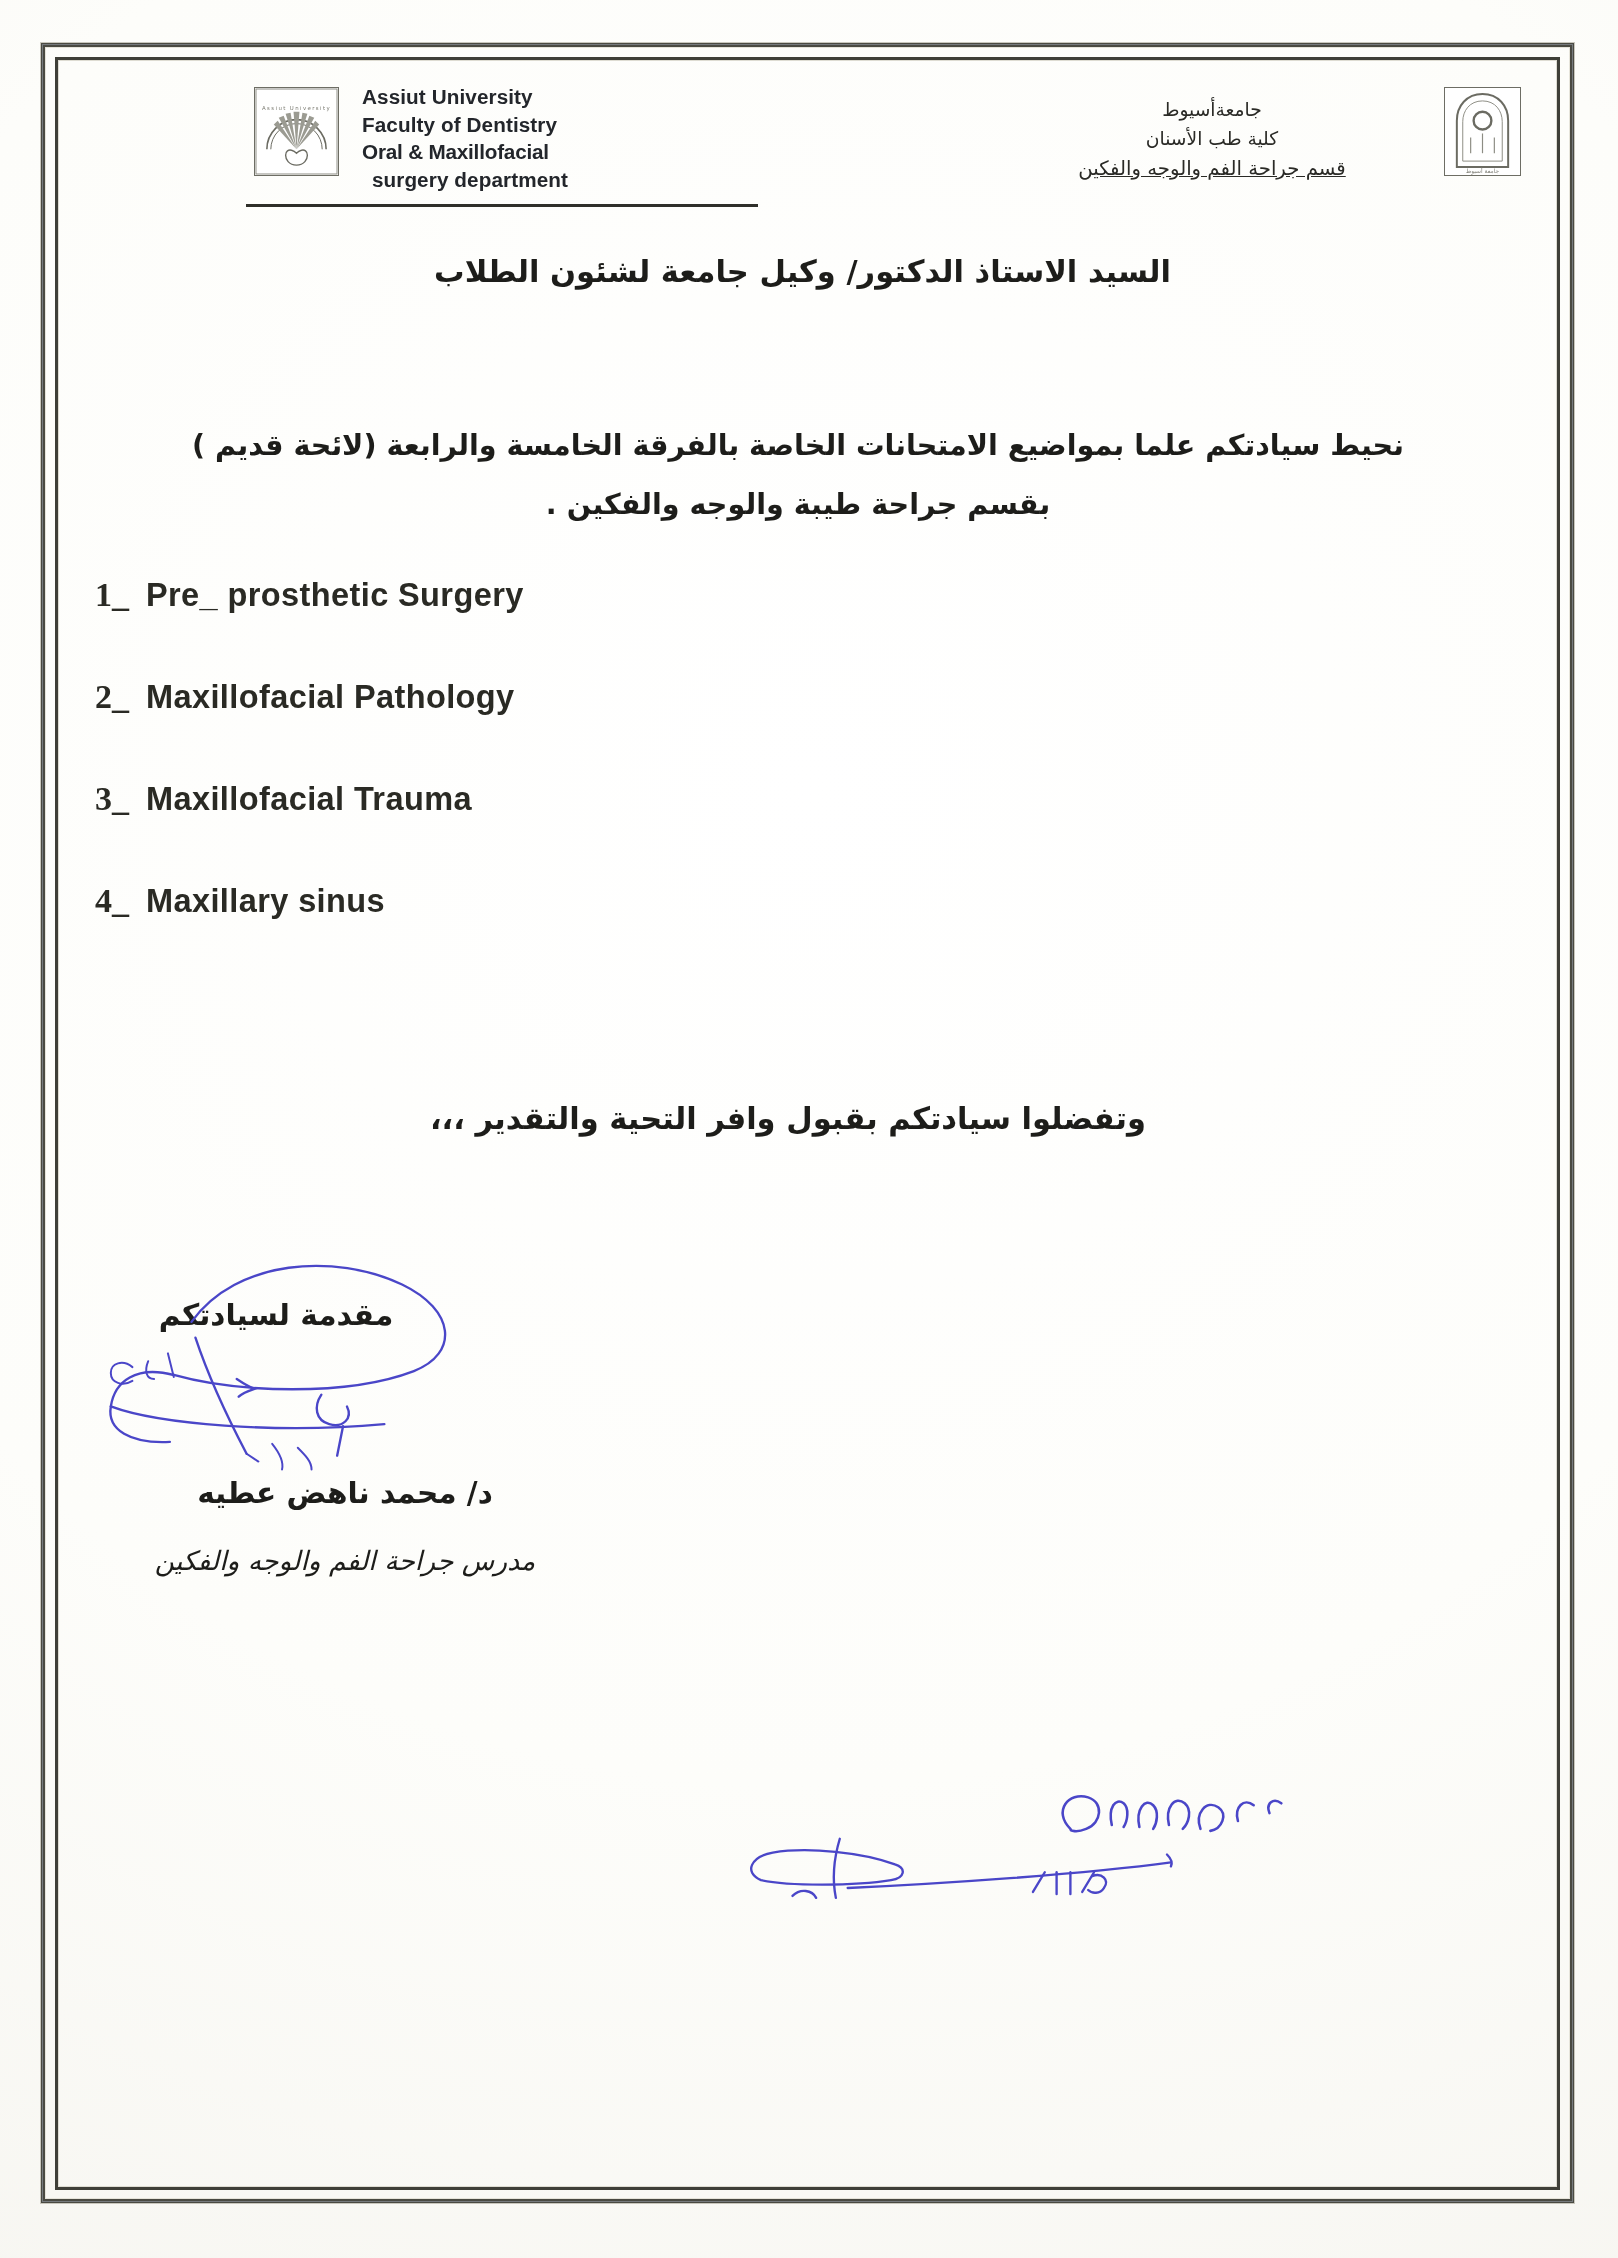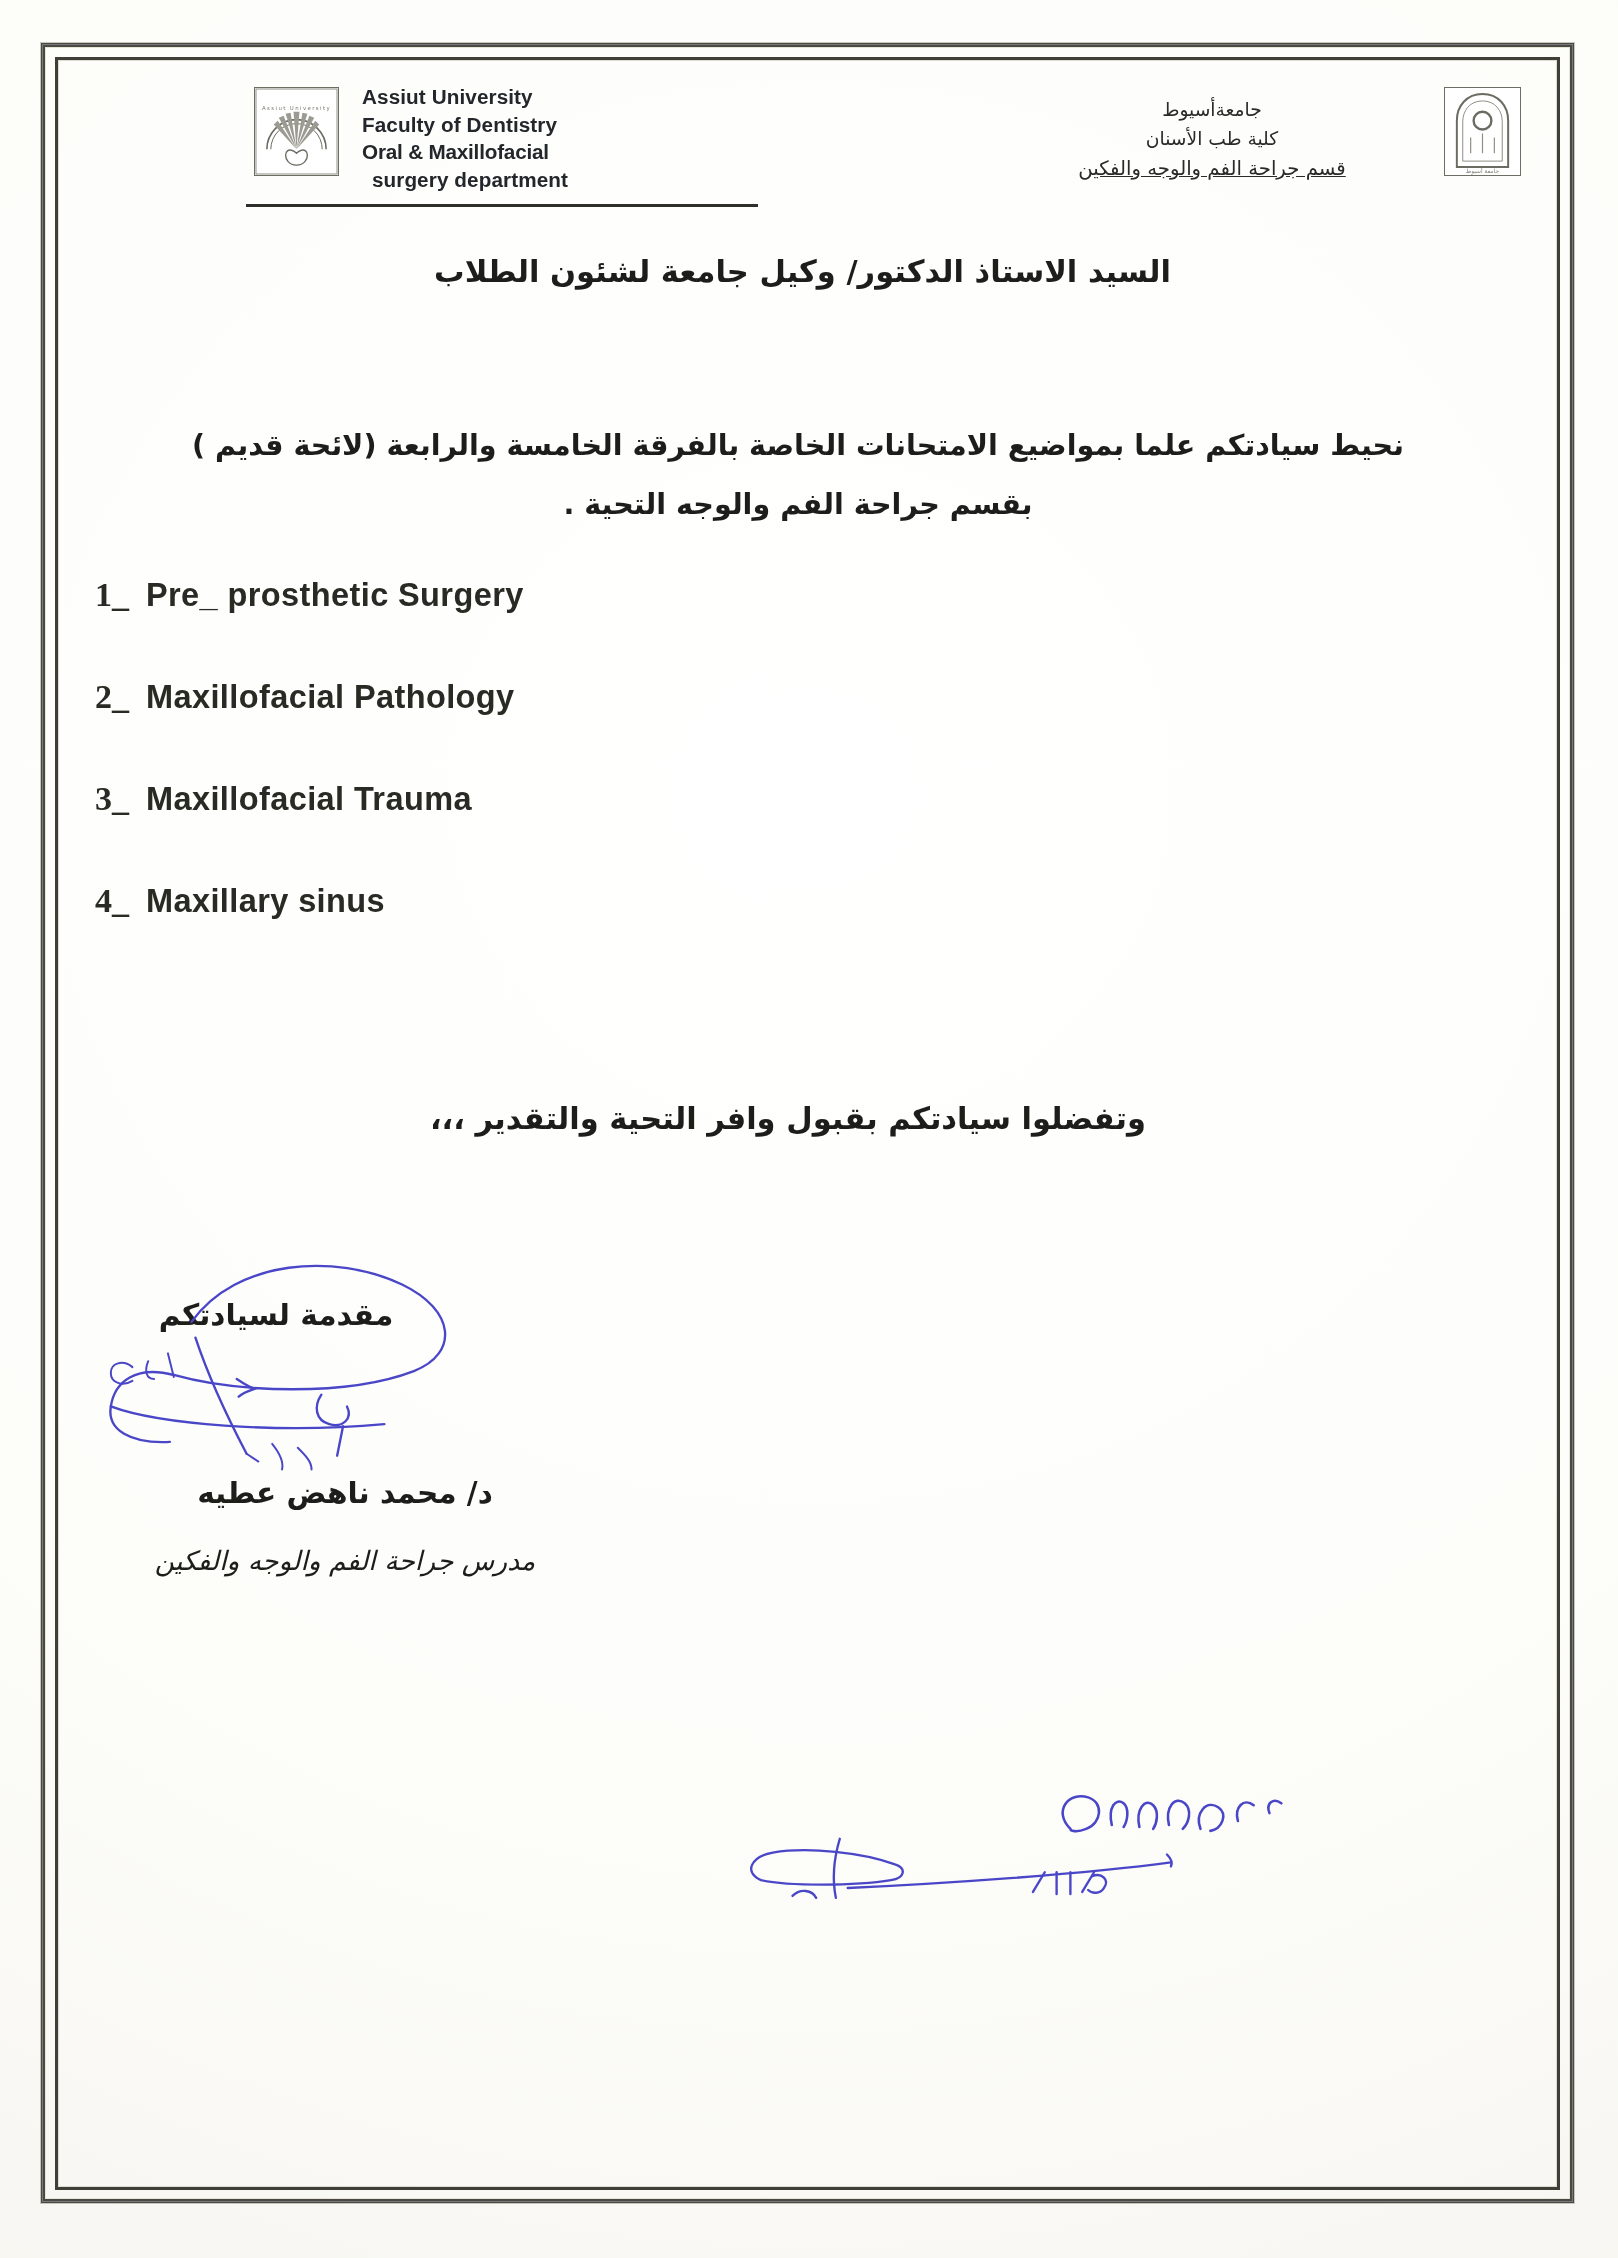--- a/index.html
+++ b/index.html
@@ -278,21 +278,21 @@
           <path d="M50 50 L50 66"></path>
         </g>
         <text x="38" y="86" font-size="6" fill="#7d7d74" text-anchor="middle" font-family="DejaVu Sans, sans-serif">جامعة أسيوط</text>
       </svg>
     </div>
   </div>
 
   <div class="ar-line salutation">السيد الاستاذ الدكتور/ وكيل جامعة لشئون الطلاب</div>
 
 
-  <div class="ar-line body-para">نحيط سيادتكم علما بمواضيع الامتحانات الخاصة بالفرقة الخامسة والرابعة (لائحة قديم ) بقسم جراحة الفم والوجه التحية .</div>
+  <div class="ar-line body-para">نحيط سيادتكم علما بمواضيع الامتحانات الخاصة بالفرقة الخامسة والرابعة (لائحة قديم ) بقسم جراحة طيبة والوجه والفكين .</div>
 
   <div class="topics">
     <div class="topic-row">
       <span class="topic-num">1_</span>
       <span class="topic-label">Pre_ prosthetic  Surgery</span>
     </div>
     <div class="topic-row">
       <span class="topic-num">2_</span>
       <span class="topic-label">Maxillofacial  Pathology</span>
     </div>

